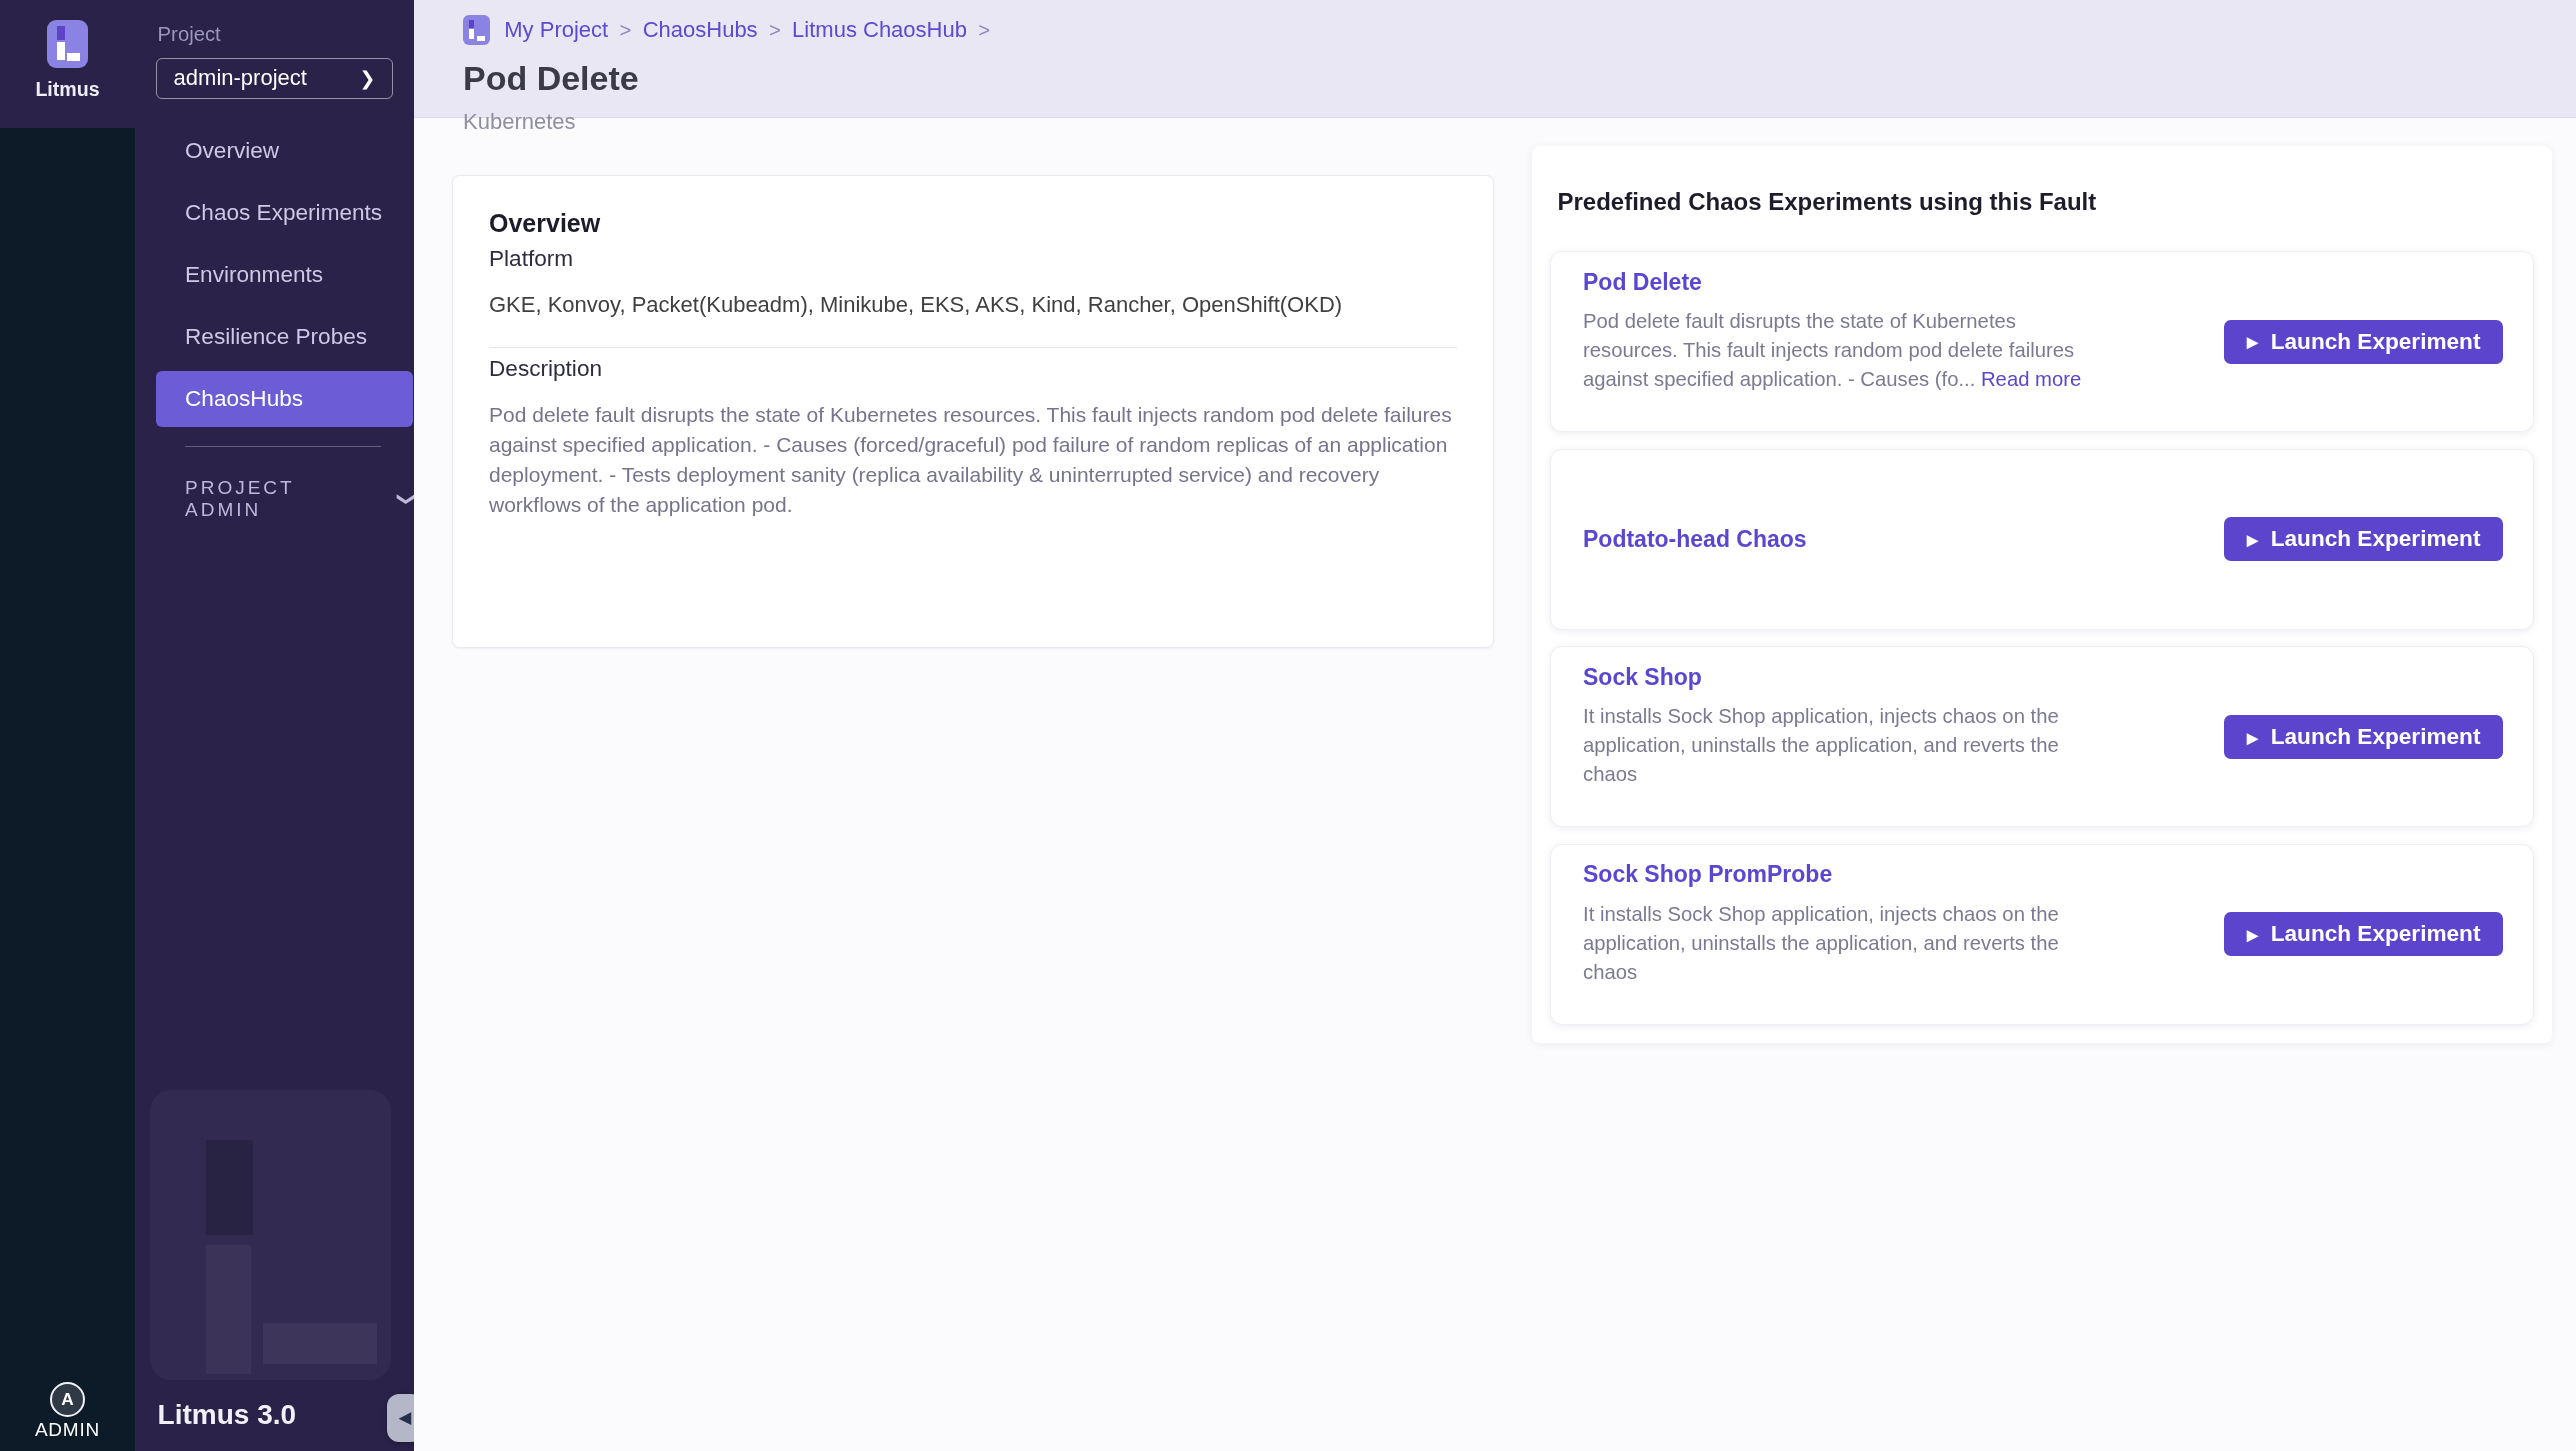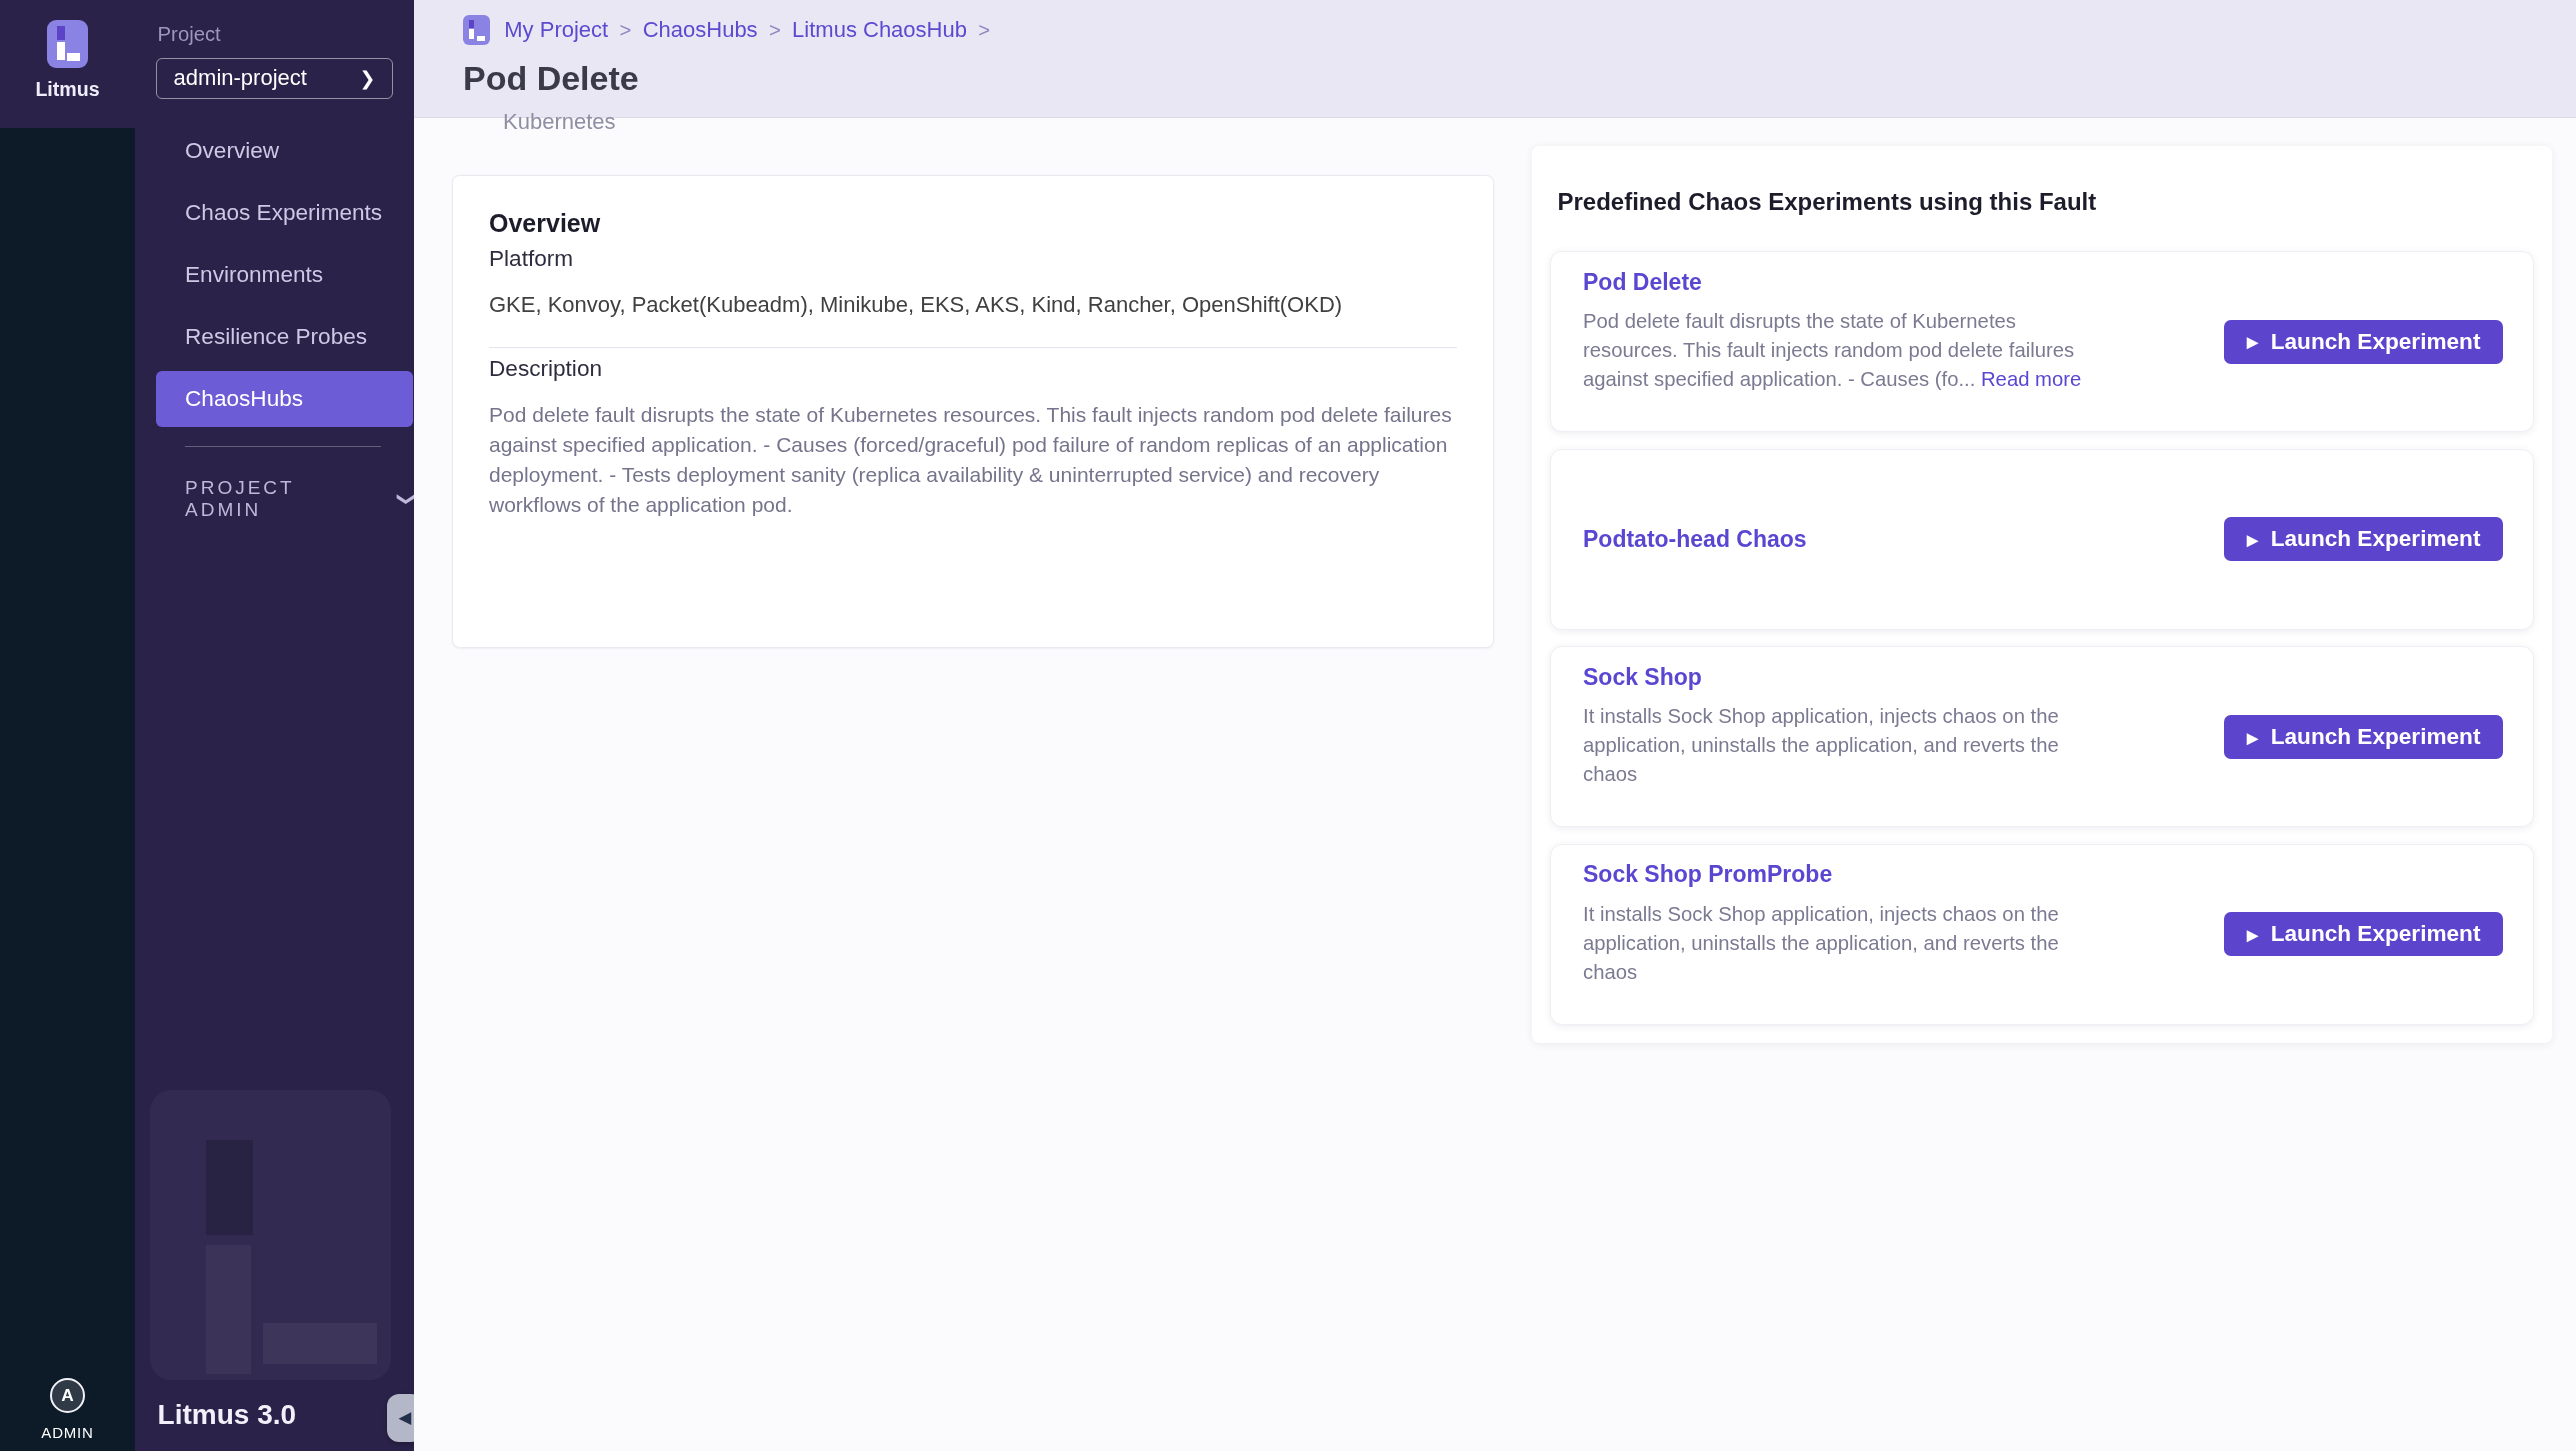--- a/index.html
+++ b/index.html
@@ -29,21 +29,21 @@
   .rail-top{height:128px;background:var(--sidebar-bg);display:flex;flex-direction:column;align-items:center;padding-top:19.6px;}
   .mark{position:relative;background:#8a83e3;}
   .mark-lg{width:41px;height:48px;border-radius:9px;}
   .mark-lg .mark-cap{position:absolute;left:9.8px;top:6.8px;width:8.3px;height:13.5px;background:#5d43c8;}
   .mark-lg .mark-v{position:absolute;left:9.8px;top:22.6px;width:8.3px;height:18px;background:#ffffff;}
   .mark-lg .mark-h{position:absolute;left:20.3px;bottom:6.8px;width:12.8px;height:7.5px;background:#ffffff;}
   .rail-label{color:#efedfa;font-size:19.6px;font-weight:600;margin-top:10.5px;}
   .rail-bottom{position:absolute;left:0;right:0;bottom:10.5px;display:flex;flex-direction:column;align-items:center;}
   .avatar{width:35px;height:35px;border-radius:50%;border:2.3px solid #f2f1f7;background:#303a47;color:#fff;
           display:flex;align-items:center;justify-content:center;font-size:17.3px;font-weight:700;cursor:pointer;}
-  .avatar-label{color:#ffffff;font-size:15px;margin-top:11px;letter-spacing:0.8px;}
+  .avatar-label{color:#ffffff;font-size:19px;margin-top:2px;letter-spacing:0.8px;}
 
   
   .sidebar{width:279px;flex:none;background:var(--sidebar-bg);position:relative;color:#fff;}
   .project-label{margin:22.6px 0 0 22.6px;color:#9d97bd;font-size:20.3px;}
   .project-select{margin:12px 21px 0 21px;height:41px;border:1.5px solid rgba(255,255,255,.5);border-radius:6px;
           display:flex;align-items:center;justify-content:space-between;padding:0 16.6px;font-size:22px;color:#fff;cursor:pointer;}
   .chevron-right{font-size:19px;color:#fff;}
   .nav{list-style:none;margin:21px 0 0;padding:0;}
   .nav-item{height:62px;display:flex;align-items:center;padding-left:50px;font-size:22.6px;color:var(--nav-txt);cursor:pointer;}
   .nav-item.active{background:var(--nav-highlight);border-radius:6px;margin:3px 1.5px 3px 21px;padding-left:29px;height:56px;color:#ffffff;}
@@ -62,21 +62,21 @@
   .main{flex:1;min-width:0;position:relative;background:var(--content-bg);}
   .page-header{height:118px;background:var(--header-bg);padding:15px 0 0 49px;border-bottom:0.8px solid #dddbe9;}
   .breadcrumbs{display:flex;align-items:center;gap:11.3px;font-size:22px;}
   .mark-sm{width:27px;height:30px;border-radius:6px;margin-right:3px;background:#8a83e3;}
   .mark-sm .mark-cap{position:absolute;left:6px;top:4.5px;width:5.3px;height:8.3px;background:#5d43c8;}
   .mark-sm .mark-v{position:absolute;left:6px;top:14.3px;width:5.3px;height:9.8px;background:#ffffff;}
   .mark-sm .mark-h{position:absolute;left:13.5px;bottom:4.5px;width:8.3px;height:4.5px;background:#ffffff;}
   .crumb{color:var(--link);text-decoration:none;cursor:pointer;}
   .crumb-sep{color:#8d86c2;font-size:20.3px;}
   .page-title{margin:13.5px 0 0;font-size:34px;font-weight:700;color:#3b3a48;}
-  .page-subtitle{margin-top:11.3px;font-size:22px;color:#8f8ea3;margin-left:40px;}
+  .page-subtitle{margin-top:11.3px;font-size:22px;color:#8f8ea3;}
 
   
   .overview-card{position:absolute;left:38px;top:175px;width:1042px;height:473px;background:#fff;
           border:0.8px solid #e9e9f0;border-radius:7.5px;box-shadow:0 0.8px 2.3px rgba(20,20,50,.05);padding:24px 36px;}
   .ov-title{margin:9px 0 0;font-size:25px;font-weight:700;color:var(--txt-dark);}
   .field-label{margin-top:8px;font-size:22.6px;color:var(--txt-mid);}
   .muted-line{margin-top:19.6px;font-size:22px;color:#404040;}
   .ov-divider{margin:29px 0 0;border:none;border-top:1.5px solid #e4e4ec;}
   .ov-paragraph{margin:18px 0 0;font-size:21px;line-height:30px;color:#75748c;max-width:979px;}
 

